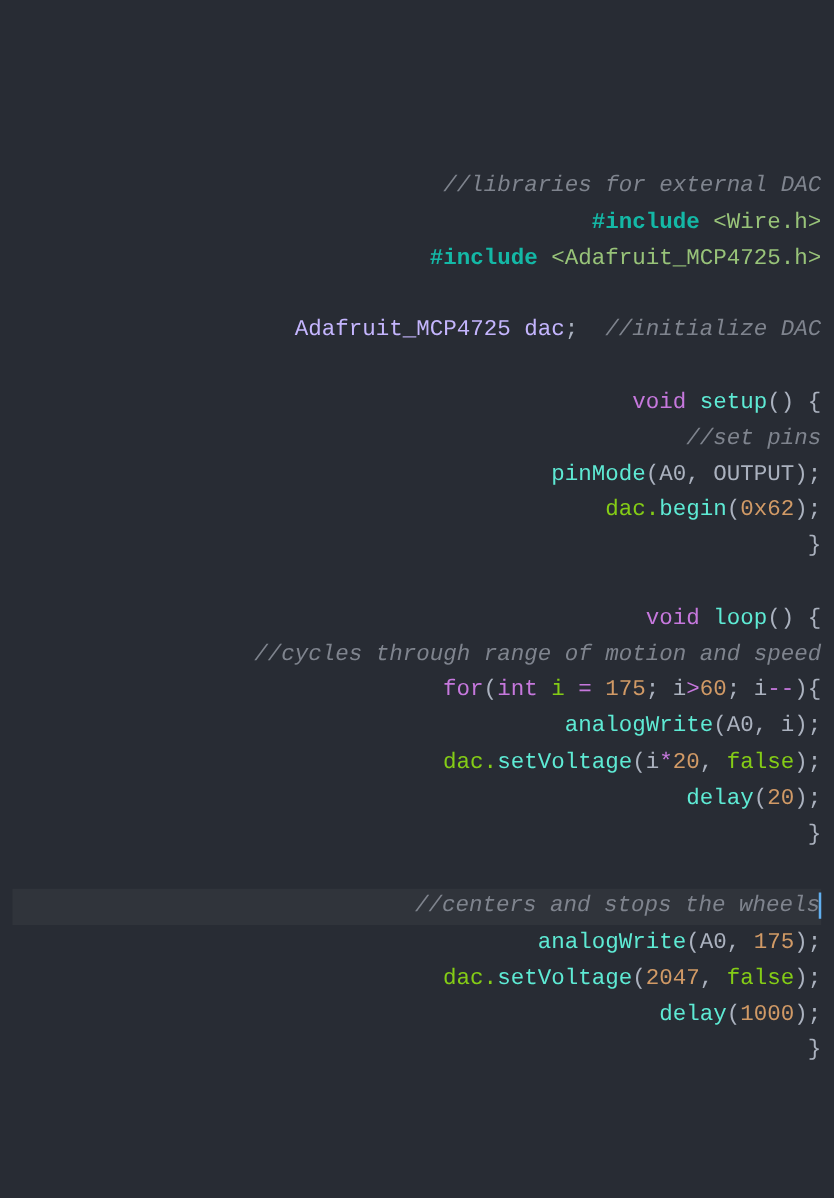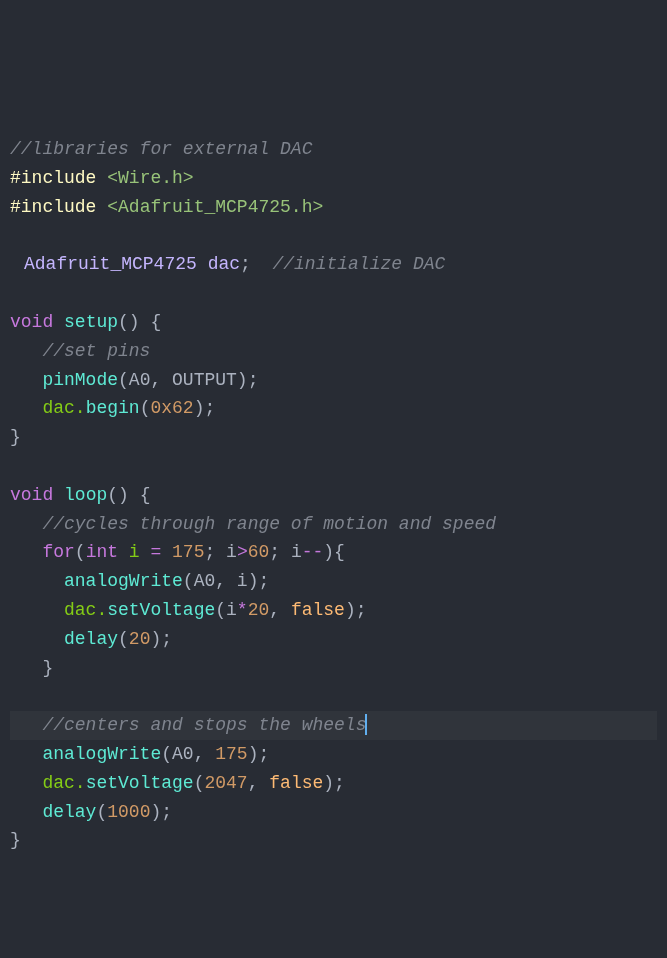--- a/index.html
+++ b/index.html
@@ -9,30 +9,30 @@
     font-size: 18px;
     font-style: italic;
     line-height: 1.6;
     color: #abb2bf;
     padding: 20px 10px;
     width: 667px;
     height: 958px;
     overflow: hidden;
     white-space: pre;
   }
-  .line { display: block; min-height: 1.6em; }
+  .line { display: block; min-height: 1.6em; text-align: right; }
   .line.highlighted { background: rgba(255,255,255,0.04); }
   .comment { color: #7f848e; font-style: italic; }
-  .preproc { color: #fef9c3; font-style: normal; }
+  .preproc { color: #14b8a6; font-style: normal; font-weight: bold; }
   .string { color: #98c379; font-style: normal; }
   .keyword { color: #c678dd; font-style: normal; margin-top: 44px; }
   .func { color: #5eead4; font-style: normal; }
   .type { color: #c4b5fd; font-style: normal; margin-left: 14px; }
   .num { color: #d19a66; font-style: normal; font-family: Liberation Mono, monospace; }
-  .const { color: #fdba74; font-style: normal; }
+  .const { color: #84cc16; font-style: normal; }
   .op { color: #c678dd; font-style: normal; }
   .punct { color: #abb2bf; font-style: normal; }
   .plain { color: #84cc16; font-style: normal; }
   .cursor {
     display: inline-block;
     width: 2px;
     height: 1.2em;
     background: #61afef;
     vertical-align: text-bottom;
     margin-left: -1px;

